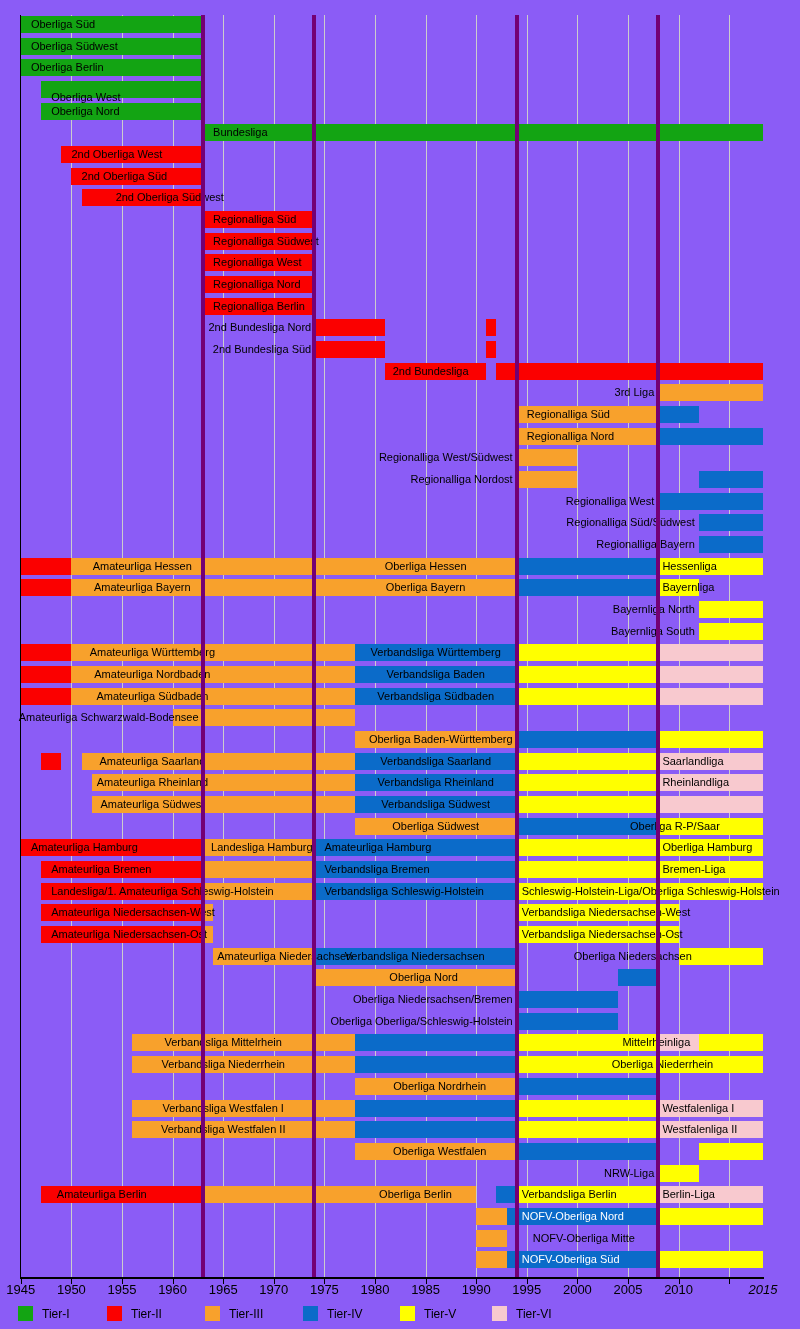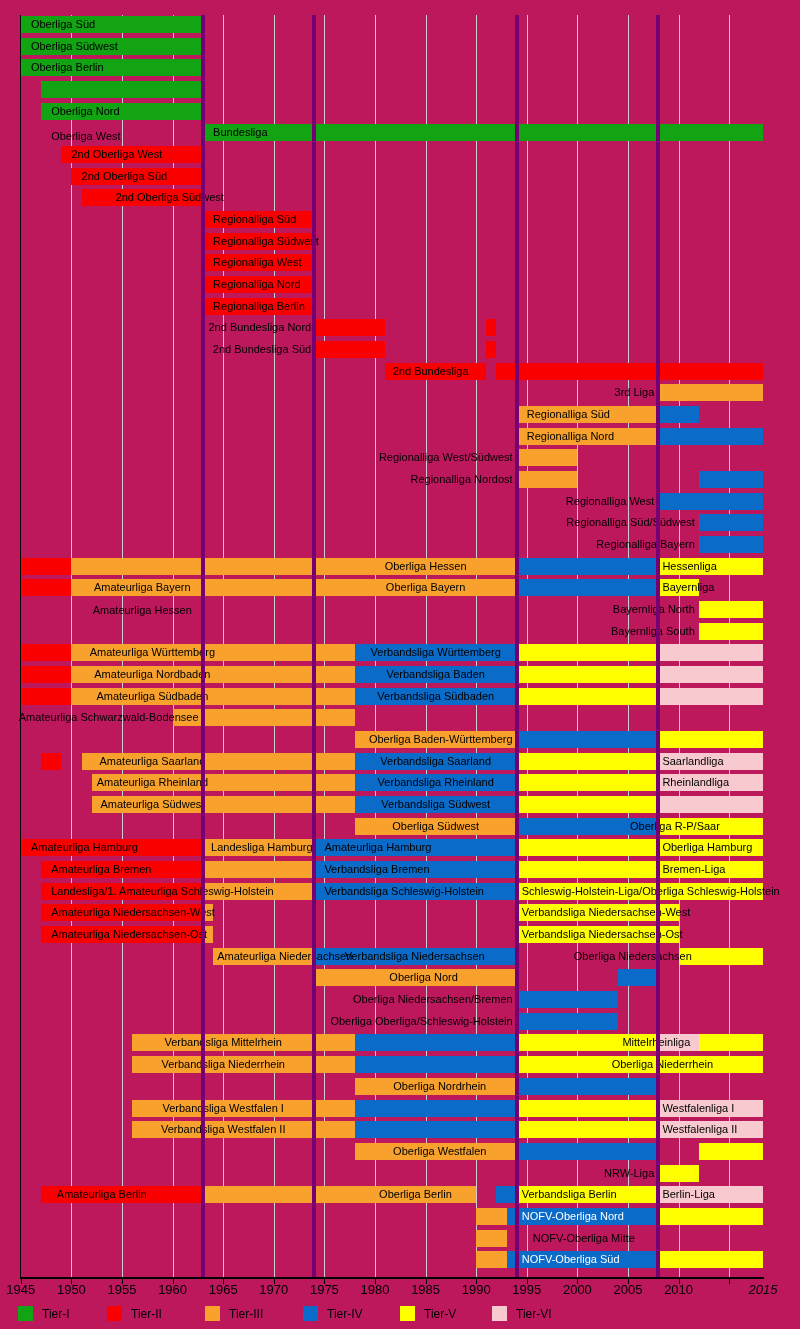--- a/index.html
+++ b/index.html
@@ -1,16 +1,16 @@
 <!DOCTYPE html>
 <html><head>
 <meta charset="utf-8">
 <style>
   html,body{margin:0;padding:0;background:#fff;}
-  #stage{position:relative;width:800px;height:1329px;background:#be185d;overflow:hidden;
+  #stage{position:relative;width:800px;height:1329px;background:#8b5cf6;overflow:hidden;
          font-family:"Liberation Sans",sans-serif;color:#000;}
   .grid{position:absolute;top:15px;width:1px;height:1262px;background:#ccc;}
   .bar{position:absolute;height:17px;}
   .lbl{position:absolute;height:17px;line-height:17px;font-size:11px;white-space:nowrap;color:#000;}
   .pline{position:absolute;top:15px;width:4px;height:1262px;background:#740074;}
   .frameL{position:absolute;left:20px;top:15px;width:1px;height:1263px;background:#000;}
   .frameB{position:absolute;left:20px;top:1277px;width:744px;height:2px;background:#000;}
   .tickm{position:absolute;top:1279px;width:1px;height:5px;background:#000;}
   .axlbl{position:absolute;top:1282px;transform:translateX(-50%);font-size:13px;white-space:nowrap;}
   .legitem{position:absolute;top:1306px;height:16px;}
@@ -39,21 +39,21 @@
       <div class="grid" style="left: 729.2px; background: rgb(204, 204, 204);"></div>
     </div>
   <div id="barlayer">
       <div class="bar" style="left: 20.8px; width: 182.16px; top: 16px; height: 17px; background: rgb(19, 164, 19);"></div>
       <div class="lbl" style="top: 16px; left: 30.92px;">Oberliga Süd</div>
       <div class="bar" style="left: 20.8px; width: 182.16px; top: 37.67px; height: 17px; background: rgb(19, 164, 19);"></div>
       <div class="lbl" style="top: 37.67px; left: 30.92px;">Oberliga Südwest</div>
       <div class="bar" style="left: 20.8px; width: 182.16px; top: 59.34px; height: 17px; background: rgb(19, 164, 19);"></div>
       <div class="lbl" style="top: 59.34px; left: 30.92px;">Oberliga Berlin</div>
       <div class="bar" style="left: 41.04px; width: 161.92px; top: 81.01px; height: 17px; background: rgb(19, 164, 19);"></div>
-      <div class="lbl" style="top: 89px; left: 51.16px; margin-top: 39px;">Oberliga West</div>
+      <div class="lbl" style="top: 89px; left: 51.16px;">Oberliga West</div>
       <div class="bar" style="left: 41.04px; width: 161.92px; top: 102.68px; height: 17px; background: rgb(19, 164, 19);"></div>
       <div class="lbl" style="top: 102.68px; left: 51.16px;">Oberliga Nord</div>
       <div class="bar" style="left: 202.96px; width: 559.636px; top: 124.35px; height: 17px; background: rgb(19, 164, 19);"></div>
       <div class="lbl" style="top: 124.35px; left: 213.08px;">Bundesliga</div>
       <div class="bar" style="left: 61.28px; width: 141.68px; top: 146.02px; height: 17px; background: rgb(251, 0, 0);"></div>
       <div class="lbl" style="top: 146.02px; left: 71.4px;">2nd Oberliga West</div>
       <div class="bar" style="left: 71.4px; width: 131.56px; top: 167.69px; height: 17px; background: rgb(251, 0, 0);"></div>
       <div class="lbl" style="top: 167.69px; left: 81.52px;">2nd Oberliga Süd</div>
       <div class="bar" style="left: 81.52px; width: 121.44px; top: 189.36px; height: 17px; background: rgb(251, 0, 0);"></div>
       <div class="lbl" style="top: 189.36px; left: 91.64px; margin-left: 24px;">2nd Oberliga Südwest</div>
@@ -92,21 +92,21 @@
       <div class="bar" style="left: 658.36px; width: 104.236px; top: 492.74px; height: 17px; background: rgb(11, 107, 201);"></div>
       <div class="lbl" style="top: 492.74px; left: 654.312px; transform: translateX(-100%);">Regionalliga West</div>
       <div class="bar" style="left: 698.84px; width: 63.756px; top: 514.41px; height: 17px; background: rgb(11, 107, 201);"></div>
       <div class="lbl" style="top: 514.41px; left: 694.792px; transform: translateX(-100%);">Regionalliga Süd/Südwest</div>
       <div class="bar" style="left: 698.84px; width: 63.756px; top: 536.08px; height: 17px; background: rgb(11, 107, 201);"></div>
       <div class="lbl" style="top: 536.08px; left: 694.792px; transform: translateX(-100%);">Regionalliga Bayern</div>
       <div class="bar" style="left: 20.8px; width: 50.6px; top: 557.75px; height: 17px; background: rgb(251, 0, 0);"></div>
       <div class="bar" style="left: 71.4px; width: 445.28px; top: 557.75px; height: 17px; background: rgb(248, 161, 44);"></div>
       <div class="bar" style="left: 516.68px; width: 141.68px; top: 557.75px; height: 17px; background: rgb(11, 107, 201);"></div>
       <div class="bar" style="left: 658.36px; width: 104.236px; top: 557.75px; height: 17px; background: rgb(255, 255, 0);"></div>
-      <div class="lbl" style="top: 557.75px; left: 142.24px; transform: translateX(-50%); margin-top: 44px;">Amateurliga Hessen</div>
+      <div class="lbl" style="top: 557.75px; left: 142.24px; transform: translateX(-50%);">Amateurliga Hessen</div>
       <div class="lbl" style="top: 557.75px; left: 425.6px; transform: translateX(-50%);">Oberliga Hessen</div>
       <div class="lbl" style="top: 557.75px; left: 662.408px;">Hessenliga</div>
       <div class="bar" style="left: 20.8px; width: 50.6px; top: 579.42px; height: 17px; background: rgb(251, 0, 0);"></div>
       <div class="bar" style="left: 71.4px; width: 445.28px; top: 579.42px; height: 17px; background: rgb(248, 161, 44);"></div>
       <div class="bar" style="left: 516.68px; width: 141.68px; top: 579.42px; height: 17px; background: rgb(11, 107, 201);"></div>
       <div class="bar" style="left: 658.36px; width: 40.48px; top: 579.42px; height: 17px; background: rgb(255, 255, 0);"></div>
       <div class="lbl" style="top: 579.42px; left: 142.24px; transform: translateX(-50%);">Amateurliga Bayern</div>
       <div class="lbl" style="top: 579.42px; left: 425.6px; transform: translateX(-50%);">Oberliga Bayern</div>
       <div class="lbl" style="top: 579.42px; left: 662.408px;">Bayernliga</div>
       <div class="bar" style="left: 698.84px; width: 63.756px; top: 601.09px; height: 17px; background: rgb(255, 255, 0);"></div>

